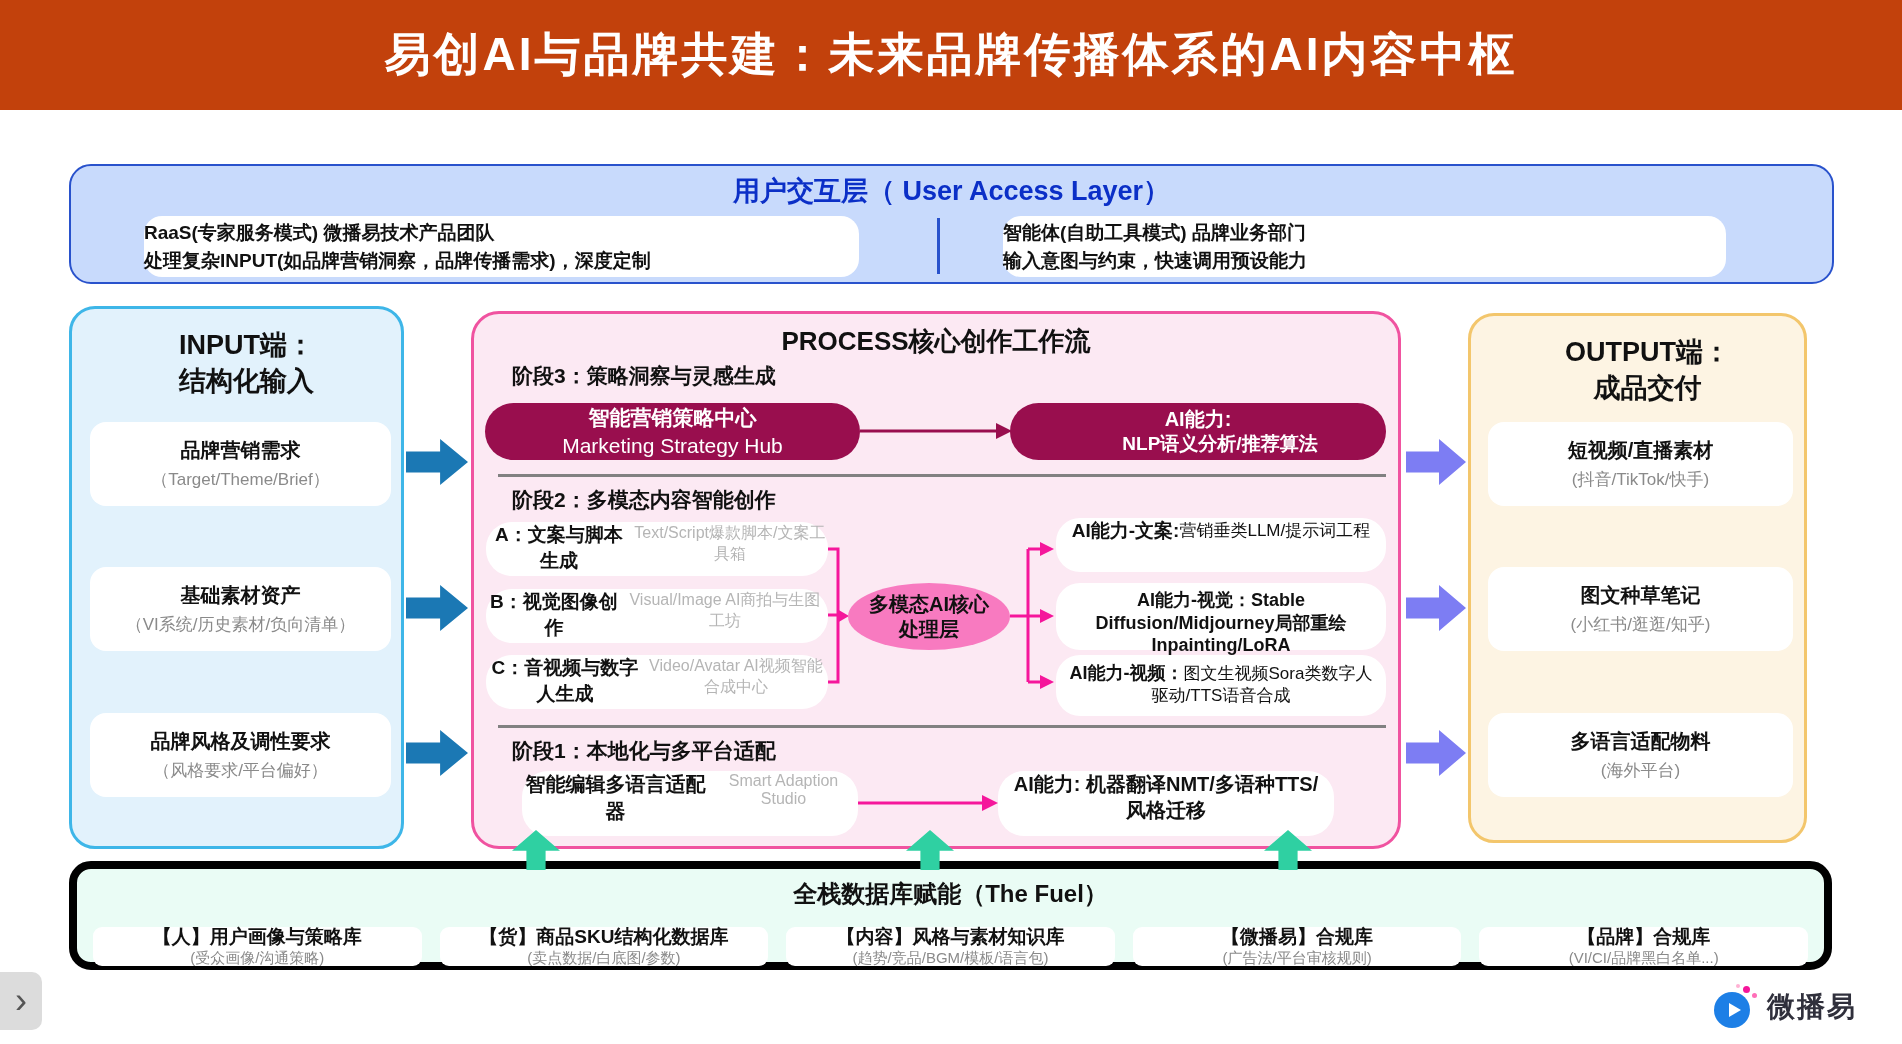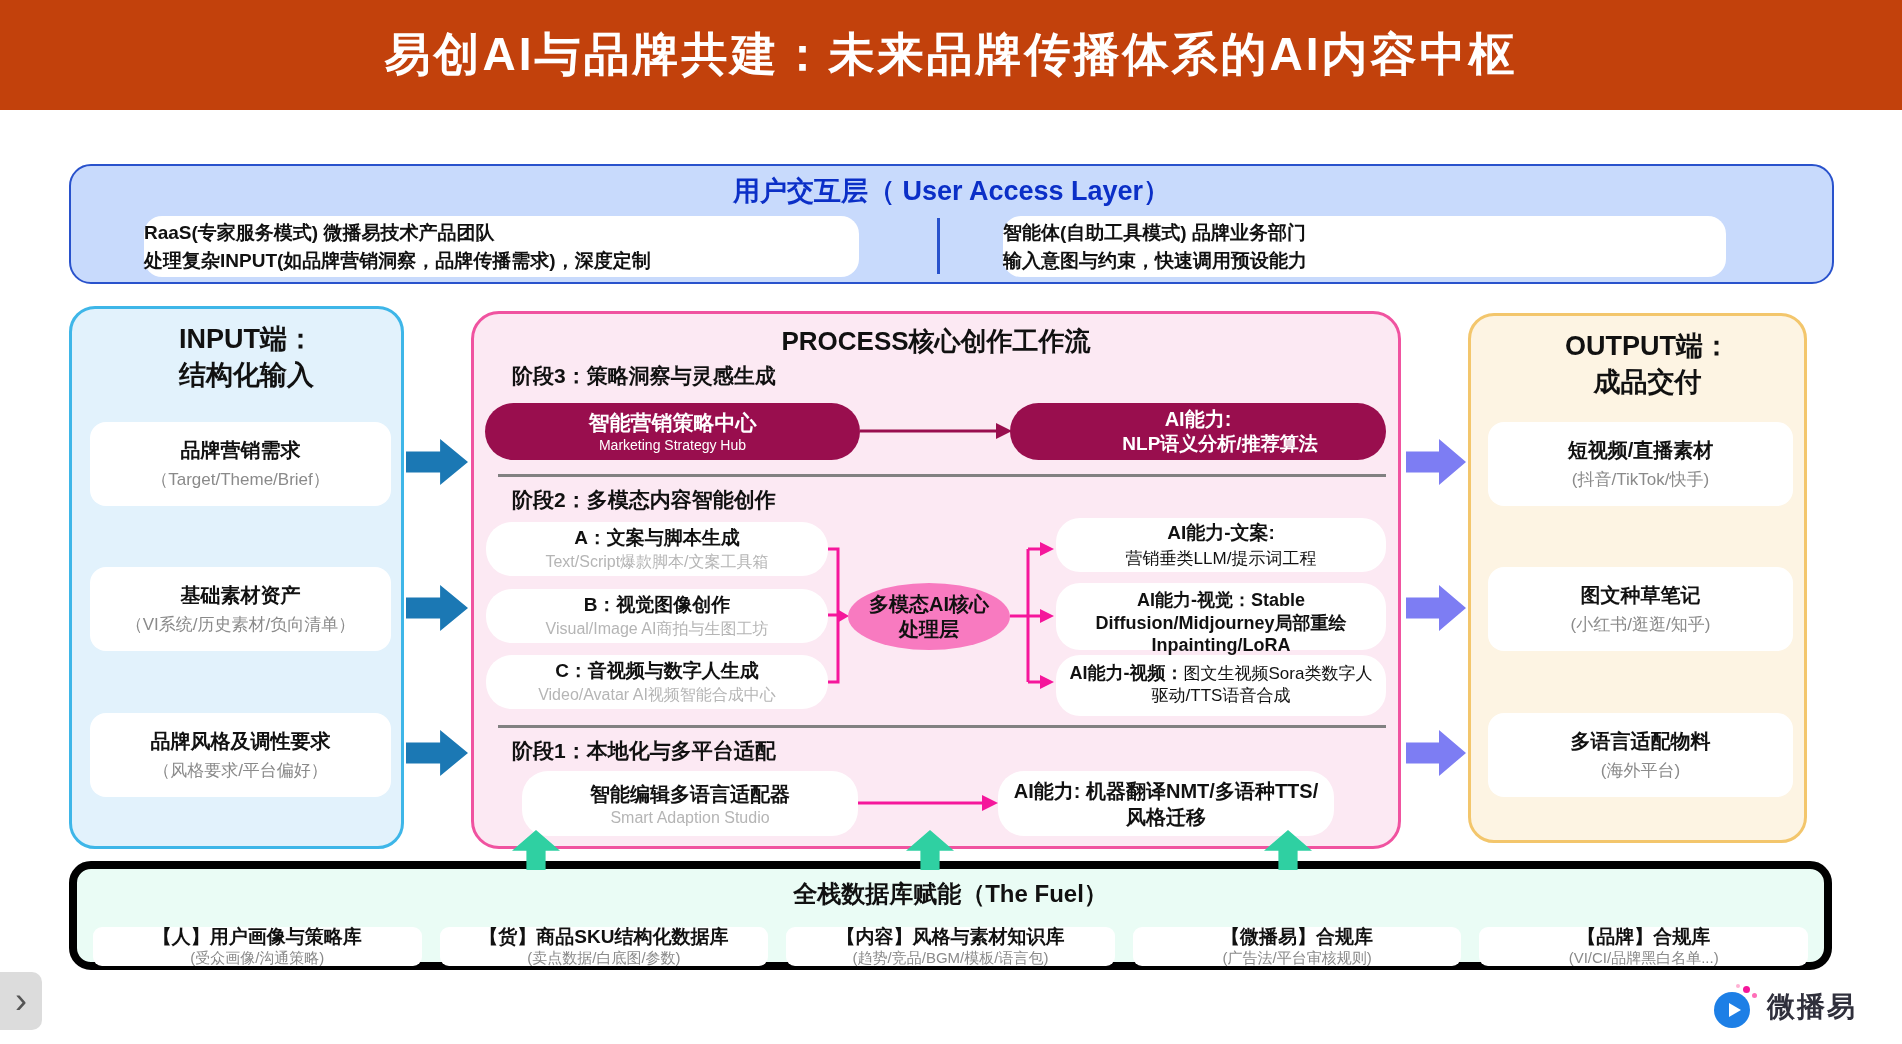--- a/index.html
+++ b/index.html
@@ -19,21 +19,21 @@
             display:flex; flex-direction:column; align-items:flex-start; justify-content:center;
             font-size:19px; font-weight:bold; color:#111; line-height:1.45; }
   .ua-box.left { left:73px; width:715px; }
   .ua-box.right { left:932px; width:723px; }
   .ua-divider { position:absolute; left:866px; top:52px; width:3px; height:56px; background:#2952cc; }
 
   
   .side-panel { position:absolute; border-radius:26px; }
   .input-panel { left:69px; top:306px; width:335px; height:543px; background:#e2f2fc; border:3px solid #3eb6e8; }
   .output-panel { left:1468px; top:313px; width:339px; height:530px; background:#fdf4e3; border:3px solid #f3c66c; }
-  .panel-title { margin-top:12px; text-align:center; font-size:27px; font-weight:bold; color:#111; line-height:1.35;padding-left:20px; }
+  .panel-title { margin-top:18px; text-align:center; font-size:27px; font-weight:bold; color:#111; line-height:1.35;padding-left:20px; }
   .side-box { position:absolute; background:#ffffff; border-radius:16px; display:flex; flex-direction:column;
               align-items:center; justify-content:center; text-align:center; }
   .input-panel .side-box { left:18px; width:301px; height:84px; }
   .output-panel .side-box { left:17px; width:305px; height:84px; }
   .side-box .bt { font-size:20px; font-weight:bold; color:#111; }
   .side-box .bs { font-size:17px; color:#8a8a8a; margin-top:4px; }
 
   
   .arrow-right { position:absolute; clip-path:polygon(0 30%,55% 30%,55% 6%,100% 50%,55% 94%,55% 70%,0 70%); }
   .arrow-blue { left:406px; width:62px; height:52px; background:#1b78b4; }
@@ -42,26 +42,26 @@
               clip-path:polygon(50% 0,100% 52%,70% 52%,70% 100%,30% 100%,30% 52%,0 52%); }
 
   
   .process-panel { position:absolute; left:471px; top:311px; width:930px; height:538px;
                    background:#fce9f3; border:3px solid #f053a0; border-radius:28px; }
   .proc-title { position:absolute; left:0; right:0; top:10px; text-align:center; font-size:26px; font-weight:bold; color:#111; }
   .stage-label { position:absolute; left:38px; font-size:21px; font-weight:bold; color:#111; }
   .pill { position:absolute; height:57px; border-radius:29px; background:#990e4e; color:#fff;
           display:flex; flex-direction:column; align-items:center; justify-content:center; line-height:1.3; }
   .pill .p1 { font-size:21px; font-weight:bold; }
-  .pill .p2 { font-size:14px; }
+  .pill .p2 { font-size:21px; }
   .pill.ai .p1 { font-size:20px; font-weight:bold; }
   .pill.ai .p2 { font-size:19px; font-weight:bold;margin-left:44px; }
   .hdivider { position:absolute; left:24px; width:888px; height:3px; background:#818181; }
   .mode-box, .abil-box, .studio-box, .s1ai-box { position:absolute; background:#ffffff; border-radius:26px;
-          display:flex; flex-direction:column; align-items:center; justify-content:center; text-align:center; }
+          display:flex; flex-direction:row; align-items:flex-start; justify-content:center; text-align:center; }
   .mode-box { left:12px; width:342px; height:54px; }
   .mode-box .bt { font-size:19px; font-weight:bold; color:#111; }
   .mode-box .bs, .studio-box .bs { font-size:16px; color:#b5b5b5; margin-top:1px; }
   .abil-box { left:582px; width:330px; border-radius:24px; padding:0 10px; }
   .abil-box .bt { font-size:19px; font-weight:bold; color:#111; }
   .abil-box .bs { font-size:17px; color:#111; margin-top:1px; }
   .abil-box.wrap2 { display:block; padding-top:6px; font-size:18px; font-weight:bold; color:#111; line-height:1.25; }
   .abil-box.wrap3 { display:block; padding:7px 8px 0; font-size:17px; color:#111; line-height:1.3; }
   .abil-box.wrap3 .inb { font-weight:bold; font-size:18px; }
   .ellipse { position:absolute; left:374px; top:269px; width:162px; height:67px; background:#f87ac0;

